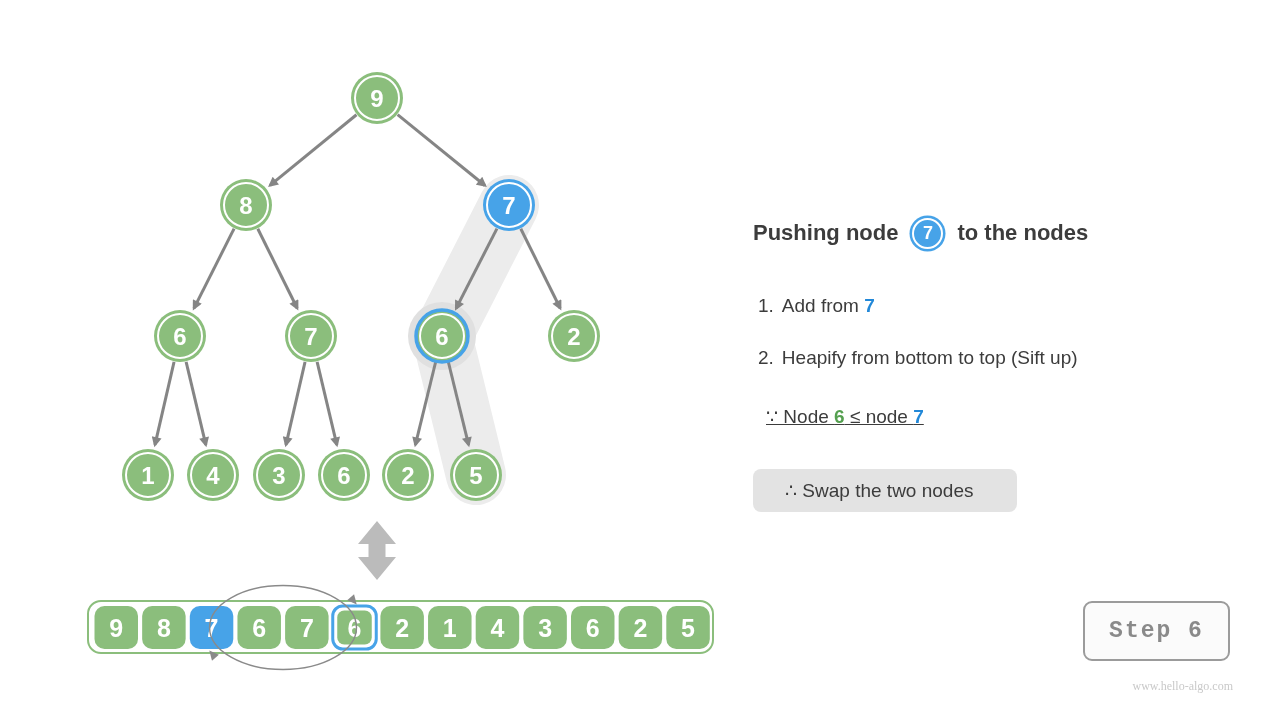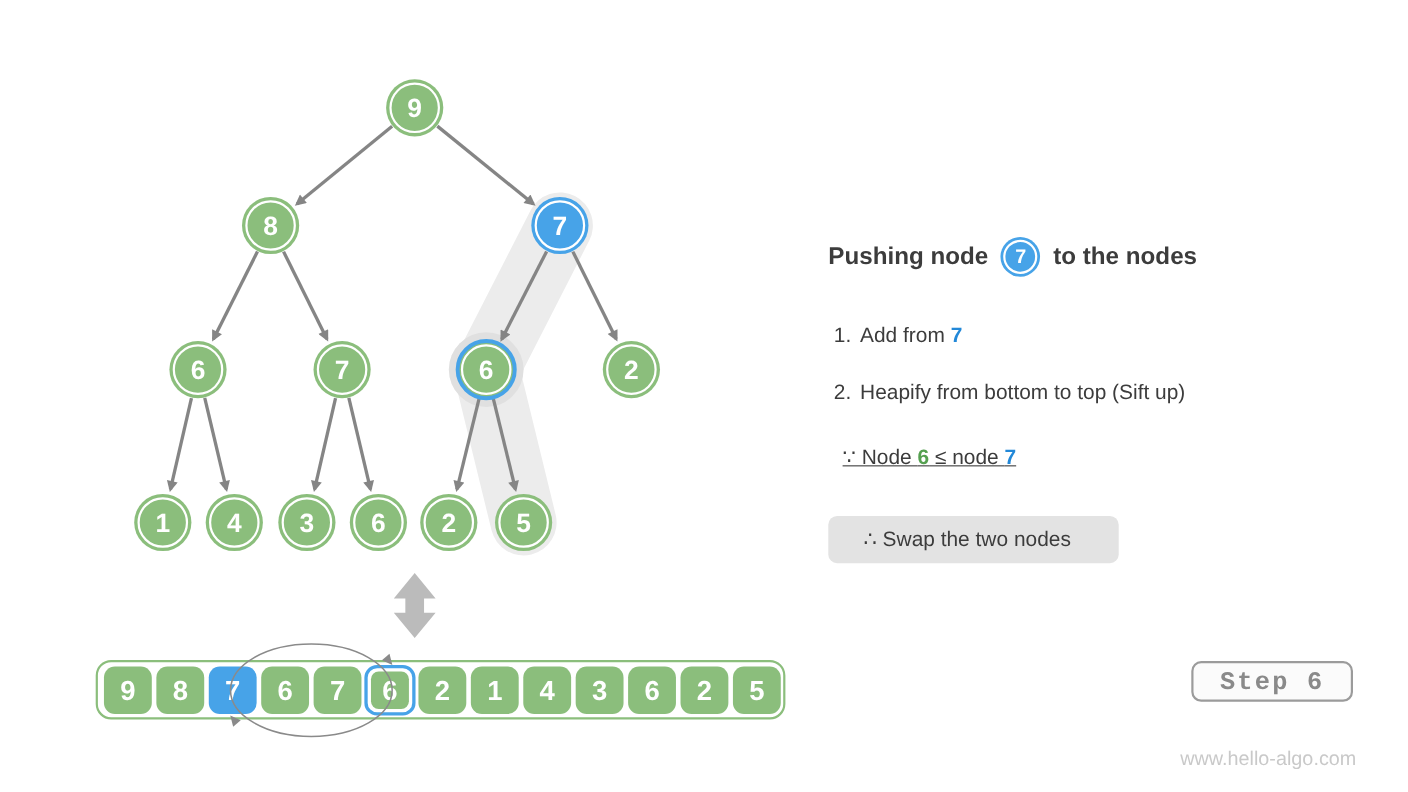--- a/index.html
+++ b/index.html
@@ -41,32 +41,32 @@
   .therefore-box {
     position:absolute; left:753px; top:449px; width:264px; height:43px;
     background:var(--box-bg); border-radius:8px;
     font-size:19px; color:var(--text-dark); line-height:43px;
     padding-left:32px; box-sizing:border-box; white-space:pre;margin-top:20px;
   }
   .accent-blue  { color:var(--accent-blue);  font-weight:bold; }
   .accent-green { color:var(--accent-green); font-weight:bold; }
 
   .step-button {
-    position:absolute; left:1083px; top:601px; width:147px; height:37px;
+    position:absolute; left:1083px; top:601px; width:147px; height:60px;
     border:2px solid var(--button-border); border-radius:9px;
     background:var(--button-bg); color:var(--button-text);
     font-family:"Liberation Mono","DejaVu Sans Mono",monospace;
     font-size:23px; font-weight:bold; letter-spacing:2px;
     display:flex; align-items:center; justify-content:center;
     box-sizing:border-box; cursor:pointer;
   }
   .watermark {
     position:absolute; right:47px; top:679px;
-    font-family:Liberation Sans, sans-serif;
-    font-size:18px; color:var(--watermark-gray);
+    font-family:Liberation Serif, serif;
+    font-size:12px; color:var(--watermark-gray);
   }
 </style>
 </head>
 <body>
 
 <div class="stage">
 
   <svg id="diagram" width="1280" height="720" viewBox="0 0 1280 720">
     <defs>
       <marker id="arrowhead" viewBox="0 0 10 10" refX="7.5" refY="5" markerWidth="12" markerHeight="10" markerUnits="userSpaceOnUse" orient="auto">

